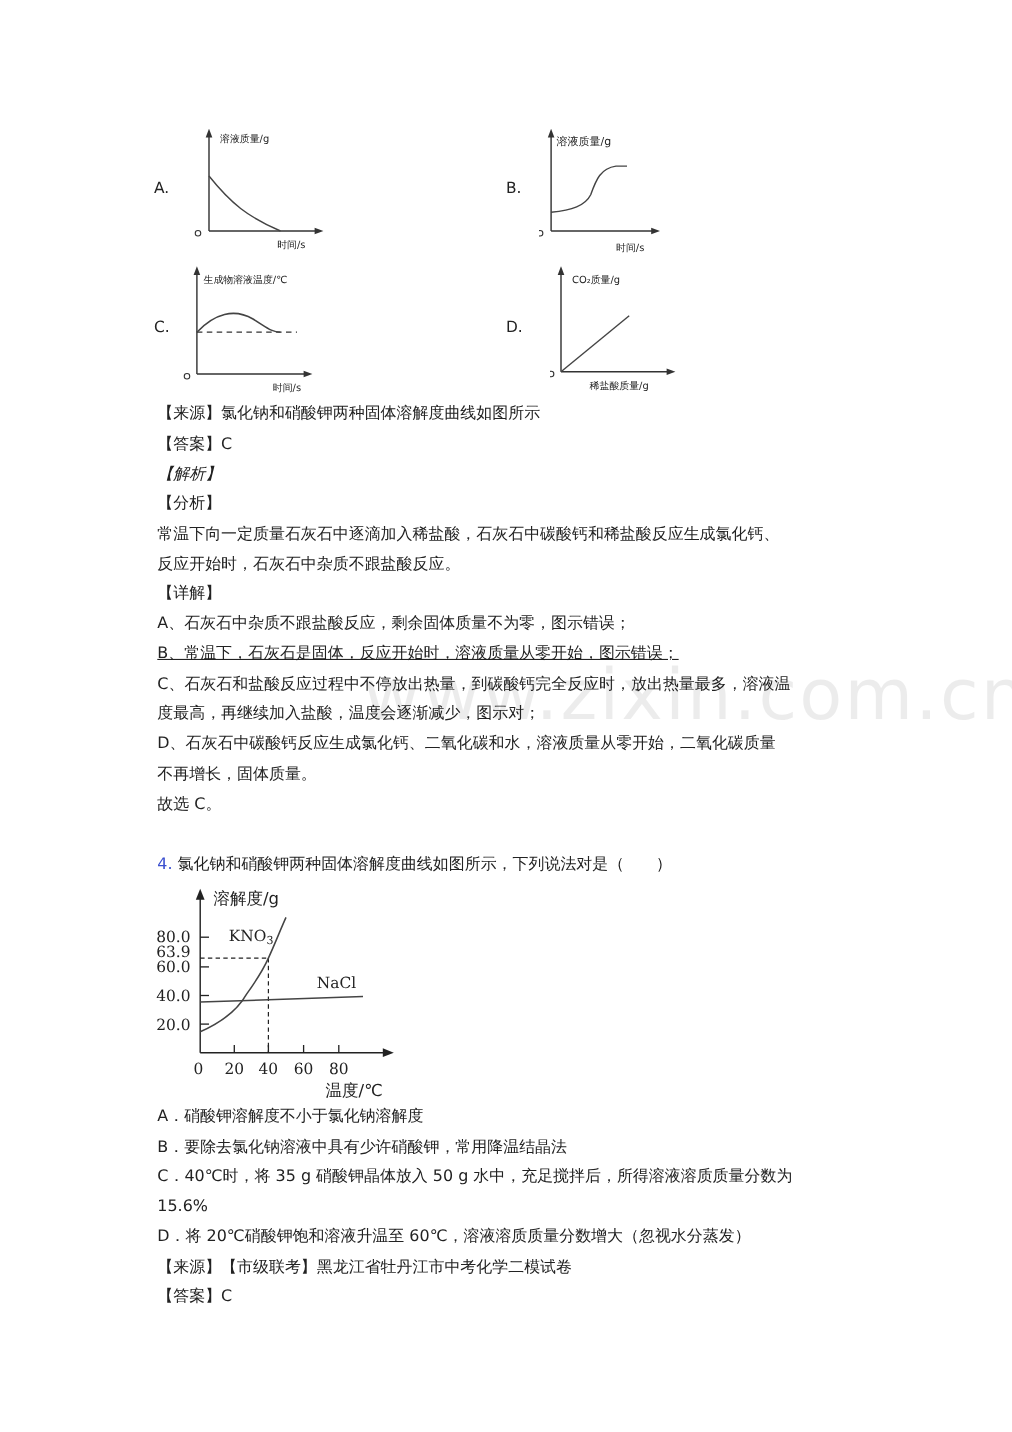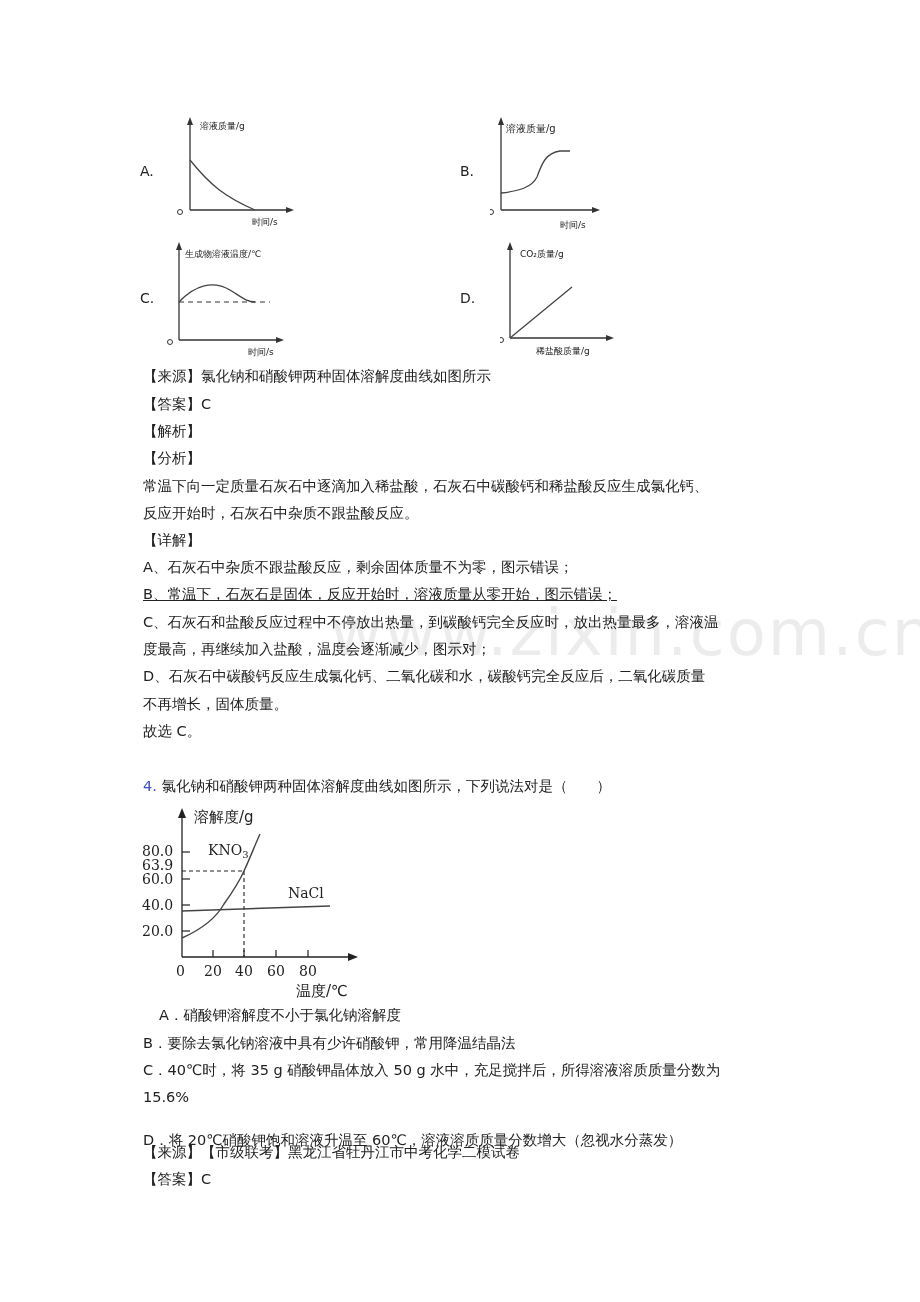--- a/index.html
+++ b/index.html
@@ -69,30 +69,30 @@
     <polygon points="114,98 106,95 106,101" fill="#333"></polygon>
     <line x1="10" y1="98" x2="72" y2="47" stroke="#444" stroke-width="1.3"></line>
     <circle cx="1" cy="100" r="2.5" fill="none" stroke="#333" stroke-width="1"></circle>
   </svg>
   <span class="abs" style="left:60px;top:8px;font-size:9px;">CO₂质量/g</span>
   <span class="abs" style="left:76px;top:105px;font-size:9px;">稀盐酸质量/g</span>
 </div>
 
 <div class="line" style="top:366px;">【来源】氯化钠和硝酸钾两种固体溶解度曲线如图所示</div>
 <div class="line" style="top:394px;">【答案】C</div>
-<div class="line" style="top:421px;">【解析】</div>
+<div class="line" style="top:421px;font-style:italic;">【解析】</div>
 <div class="line" style="top:448px;">【分析】</div>
 <div class="line" style="top:476px;">常温下向一定质量石灰石中逐滴加入稀盐酸，石灰石中碳酸钙和稀盐酸反应生成氯化钙、</div>
 <div class="line" style="top:503px;">反应开始时，石灰石中杂质不跟盐酸反应。</div>
 <div class="line" style="top:530px;">【详解】</div>
 <div class="line" style="top:557px;">A、石灰石中杂质不跟盐酸反应，剩余固体质量不为零，图示错误；</div>
 <div class="line" style="top:584px;text-decoration:underline;">B、常温下，石灰石是固体，反应开始时，溶液质量从零开始，图示错误；</div>
 <div class="line" style="top:612px;">C、石灰石和盐酸反应过程中不停放出热量，到碳酸钙完全反应时，放出热量最多，溶液温</div>
 <div class="line" style="top:639px;">度最高，再继续加入盐酸，温度会逐渐减少，图示对；</div>
-<div class="line" style="top:666px;">D、石灰石中碳酸钙反应生成氯化钙、二氧化碳和水，碳酸钙完全反应后，二氧化碳质量</div>
+<div class="line" style="top:666px;">D、石灰石中碳酸钙反应生成氯化钙、二氧化碳和水，溶液质量从零开始，二氧化碳质量</div>
 <div class="line" style="top:694px;">不再增长，固体质量。</div>
 <div class="line" style="top:721px;">故选 C。</div>
 
 <div class="watermark">www.zixin.com.cn</div>
 
 <div class="line" style="top:776px;">
   <span class="qnum">4.</span>
   <span>氯化钠和硝酸钾两种固体溶解度曲线如图所示，下列说法对是（　　）</span>
 </div>
 
@@ -129,19 +129,19 @@
   <text class="serif" x="36" y="176" font-size="14" fill="#222">0</text>
   <text class="serif" x="64" y="176" font-size="14" fill="#222">20</text>
   <text class="serif" x="95" y="176" font-size="14" fill="#222">40</text>
   <text class="serif" x="127" y="176" font-size="14" fill="#222">60</text>
   <text class="serif" x="159" y="176" font-size="14" fill="#222">80</text>
   <text class="serif" x="68" y="55" font-size="14" fill="#222">KNO<tspan font-size="10" dy="3">3</tspan></text>
   <text class="serif" x="148" y="98" font-size="14" fill="#222">NaCl</text>
   <text x="156" y="196" font-size="15" fill="#222">温度/℃</text>
 </svg>
 
-<div class="line" style="top:1005px;margin-left:16px;">A．硝酸钾溶解度不小于氯化钠溶解度</div>
+<div class="line" style="top:1005px;">A．硝酸钾溶解度不小于氯化钠溶解度</div>
 <div class="line" style="top:1033px;">B．要除去氯化钠溶液中具有少许硝酸钾，常用降温结晶法</div>
 <div class="line" style="top:1060px;">C．40℃时，将 35 g 硝酸钾晶体放入 50 g 水中，充足搅拌后，所得溶液溶质质量分数为</div>
 <div class="line" style="top:1087px;">15.6%</div>
-<div class="line" style="top:1114px;margin-top:16px;">D．将 20℃硝酸钾饱和溶液升温至 60℃，溶液溶质质量分数增大（忽视水分蒸发）</div>
+<div class="line" style="top:1114px;">D．将 20℃硝酸钾饱和溶液升温至 60℃，溶液溶质质量分数增大（忽视水分蒸发）</div>
 <div class="line" style="top:1142px;">【来源】【市级联考】黑龙江省牡丹江市中考化学二模试卷</div>
 <div class="line" style="top:1169px;">【答案】C</div>
 
 </body></html>

